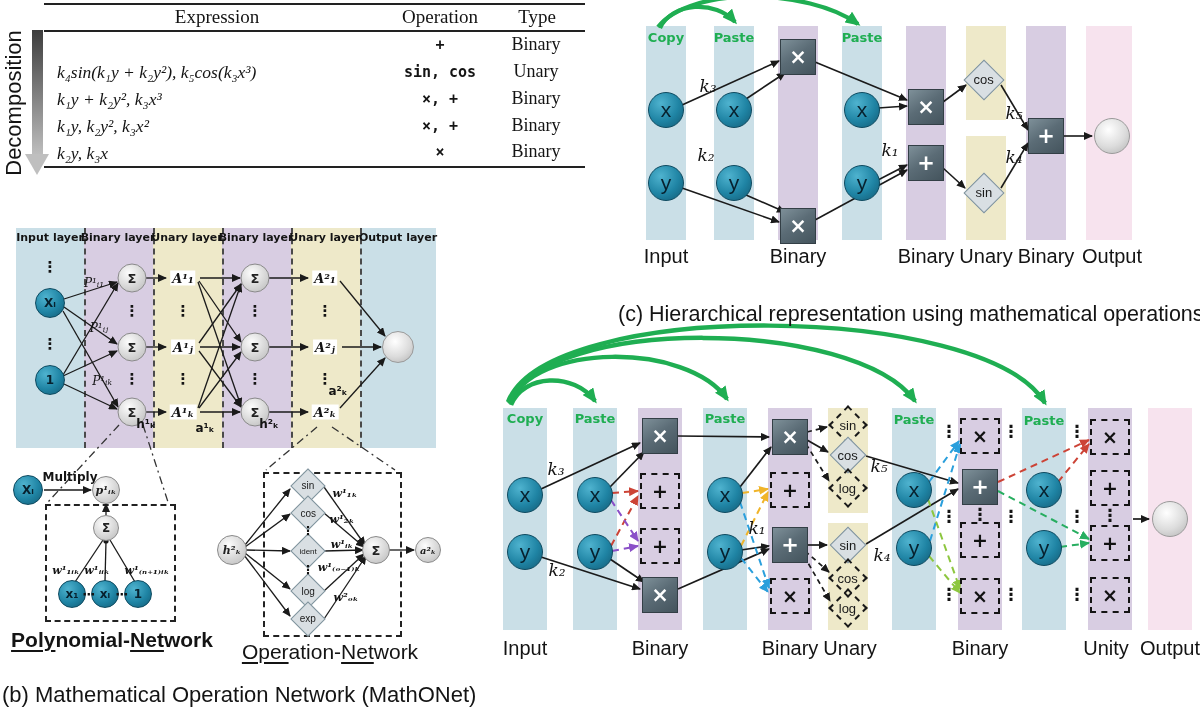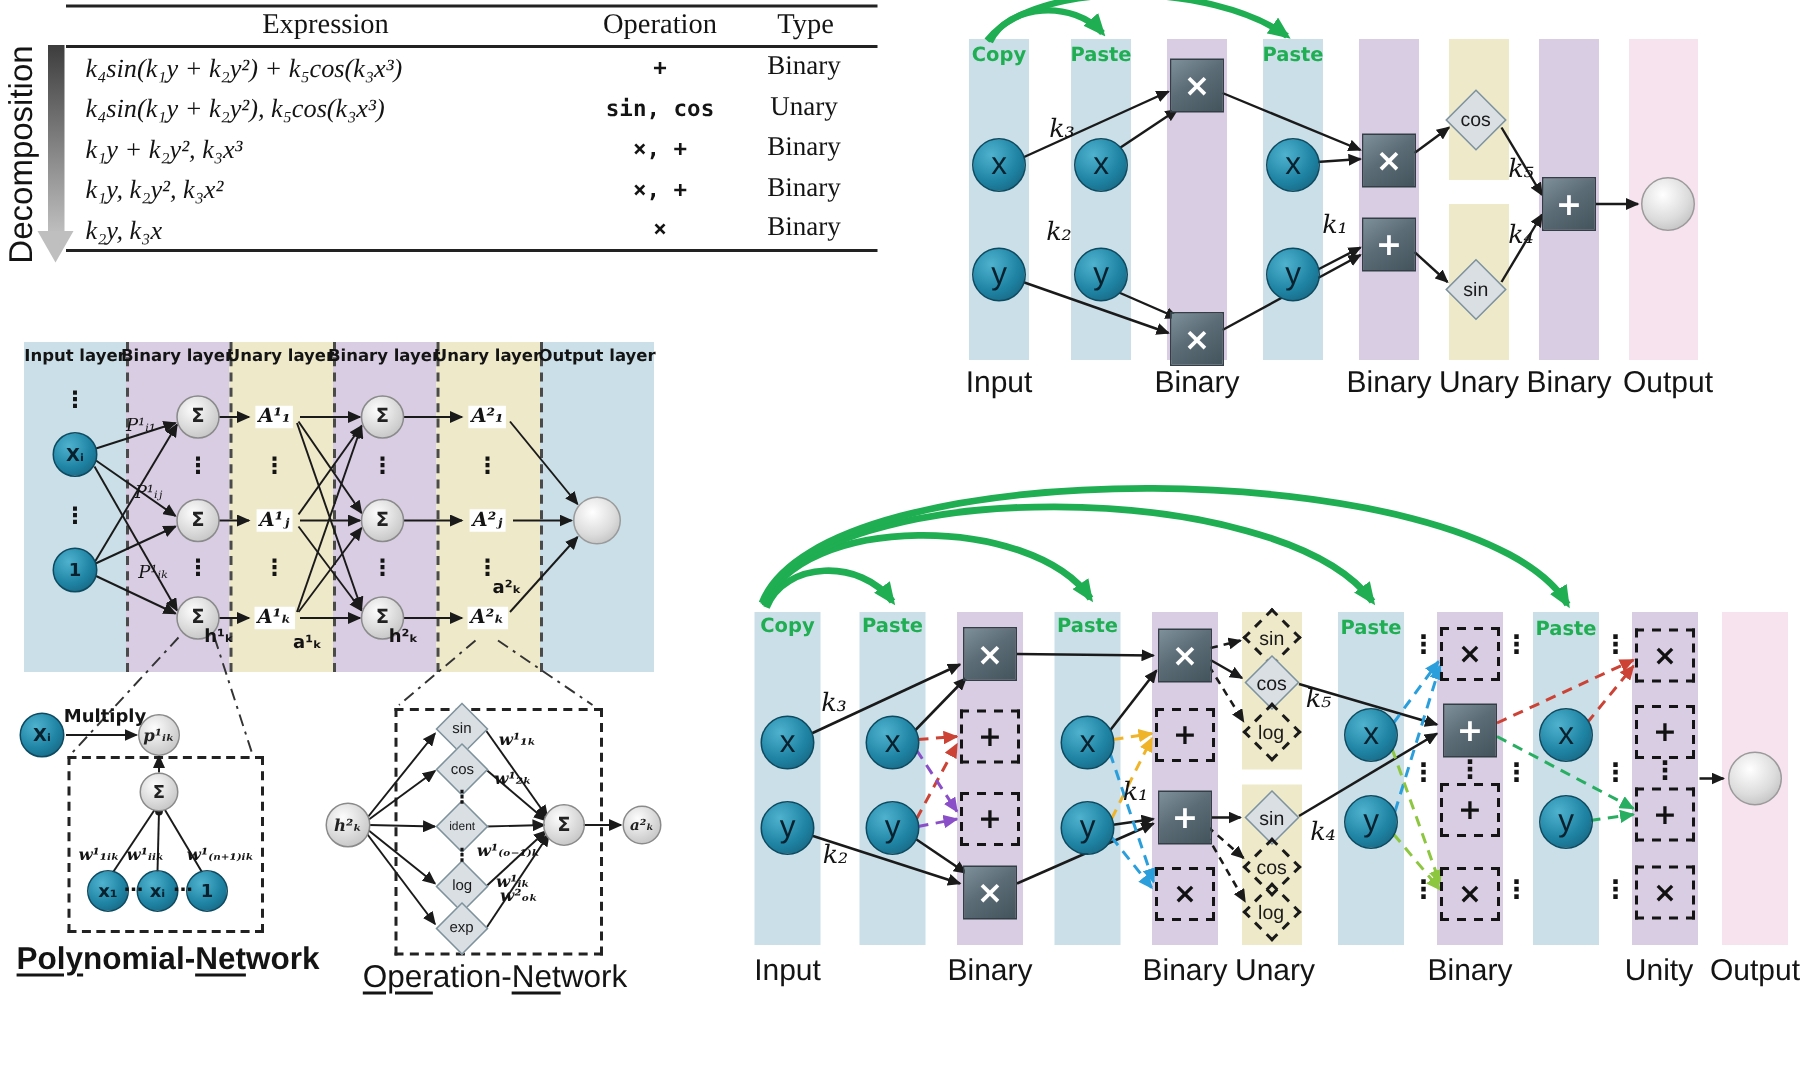--- a/index.html
+++ b/index.html
@@ -70,21 +70,20 @@
   <div class="pos" style="left:25px;top:154px;width:0;height:0;border-left:12px solid transparent;border-right:12px solid transparent;border-top:21px solid #bfbfbf;z-index:2;"></div>
 
   <div class="rule" style="left:44px;top:3px;width:541px;height:2px;"></div>
   <div class="rule" style="left:44px;top:30px;width:541px;height:1.5px;"></div>
   <div class="rule" style="left:44px;top:166px;width:541px;height:1.5px;"></div>
 
   <div class="ctr thd" style="left:217px;top:17px;">Expression</div>
   <div class="ctr thd" style="left:440px;top:17px;">Operation</div>
   <div class="ctr thd" style="left:537px;top:17px;">Type</div>
 
-  <div class="pos texpr" style="left:57px;top:35px;">k₄sin(k₁y + k₂y²) + k₅cos(k₃x³)</div>
   <div class="ctr top" style="left:440px;top:45px;">+</div>
   <div class="ctr ttyp" style="left:536px;top:44px;">Binary</div>
 
   <div class="pos texpr" style="left:57px;top:62px;">k₄sin(k₁y + k₂y²), k₅cos(k₃x³)</div>
   <div class="ctr top" style="left:440px;top:72px;">sin, cos</div>
   <div class="ctr ttyp" style="left:536px;top:71px;">Unary</div>
 
   <div class="pos texpr" style="left:57px;top:89px;">k₁y + k₂y², k₃x³</div>
   <div class="ctr top" style="left:440px;top:99px;">×, +</div>
   <div class="ctr ttyp" style="left:536px;top:98px;">Binary</div>
@@ -190,32 +189,33 @@
     </div>
   <div class="ctr dots" style="left:308px;top:570px;font-size:12px;">⋮</div>
   <div class="diam tiny" style="left:308px;top:591px;">
       <span>log</span>
     </div>
   <div class="diam tiny" style="left:308px;top:619px;">
       <span>exp</span>
     </div>
   <div class="ctr wlb" style="left:345px;top:493px;font-style:italic;">w¹₁ₖ</div>
   <div class="ctr wlb" style="left:342px;top:519px;">w¹₂ₖ</div>
-  <div class="ctr wlb" style="left:342px;top:544px;margin-top:44px;">w¹ᵢₖ</div>
+  <div class="ctr wlb" style="left:342px;top:544px;">w¹ᵢₖ</div>
   <div class="ctr wlb" style="left:339px;top:567px;">w¹₍ₒ₋₁₎ₖ</div>
   <div class="ctr wlb" style="left:346px;top:597px;">w²ₒₖ</div>
   <div class="ctr sgc" style="left:376px;top:550px;width:26px;height:26px;font:600 13px 'DejaVu Sans',sans-serif;">Σ</div>
   <div class="ctr sgc" style="left:428px;top:550px;width:24px;height:24px;font:italic 700 10px 'DejaVu Serif',serif;">a²ₖ</div>
   <div class="ctr nettitle" style="left:330px;top:652px;">
       <span class="u">Oper</span>
       <span>ation-</span>
       <span class="u">Net</span>
       <span>work</span>
     </div>
 
+  <div class="pos cap" style="left:2px;top:682px;">(b) Mathematical Operation Network (MathONet)</div>
 
   <div class="band" style="left:646px;top:26px;width:40px;height:214px;background:var(--blue);"></div>
   <div class="band" style="left:714px;top:26px;width:40px;height:214px;background:var(--blue);"></div>
   <div class="band" style="left:778px;top:26px;width:40px;height:214px;background:var(--purple);"></div>
   <div class="band" style="left:842px;top:26px;width:40px;height:214px;background:var(--blue);"></div>
   <div class="band" style="left:906px;top:26px;width:40px;height:214px;background:var(--purple);"></div>
   <div class="band" style="left:966px;top:26px;width:40px;height:94px;background:var(--yellow);"></div>
   <div class="band" style="left:966px;top:136px;width:40px;height:104px;background:var(--yellow);"></div>
   <div class="band" style="left:1026px;top:26px;width:40px;height:214px;background:var(--purple);"></div>
   <div class="band" style="left:1086px;top:26px;width:46px;height:214px;background:var(--pink);"></div>
@@ -249,20 +249,21 @@
   <div class="ctr klb" style="left:1014px;top:113px;">k₅</div>
   <div class="ctr klb" style="left:1014px;top:157px;">k₄</div>
 
   <div class="ctr blb" style="left:666px;top:256px;">Input</div>
   <div class="ctr blb" style="left:798px;top:256px;">Binary</div>
   <div class="ctr blb" style="left:926px;top:256px;">Binary</div>
   <div class="ctr blb" style="left:986px;top:256px;">Unary</div>
   <div class="ctr blb" style="left:1046px;top:256px;">Binary</div>
   <div class="ctr blb" style="left:1112px;top:256px;">Output</div>
 
+  <div class="pos cap" style="left:618px;top:302px;width:582px;text-align:center;font-size:21.5px;">(c) Hierarchical representation using mathematical operations</div>
 
   <div class="band" style="left:503px;top:408px;width:44px;height:222px;background:var(--blue);"></div>
   <div class="band" style="left:573px;top:408px;width:44px;height:222px;background:var(--blue);"></div>
   <div class="band" style="left:638px;top:408px;width:44px;height:222px;background:var(--purple);"></div>
   <div class="band" style="left:703px;top:408px;width:44px;height:222px;background:var(--blue);"></div>
   <div class="band" style="left:768px;top:408px;width:44px;height:222px;background:var(--purple);"></div>
   <div class="band" style="left:828px;top:408px;width:40px;height:105px;background:var(--yellow);"></div>
   <div class="band" style="left:828px;top:523px;width:40px;height:107px;background:var(--yellow);"></div>
   <div class="band" style="left:892px;top:408px;width:44px;height:222px;background:var(--blue);"></div>
   <div class="band" style="left:958px;top:408px;width:44px;height:222px;background:var(--purple);"></div>

